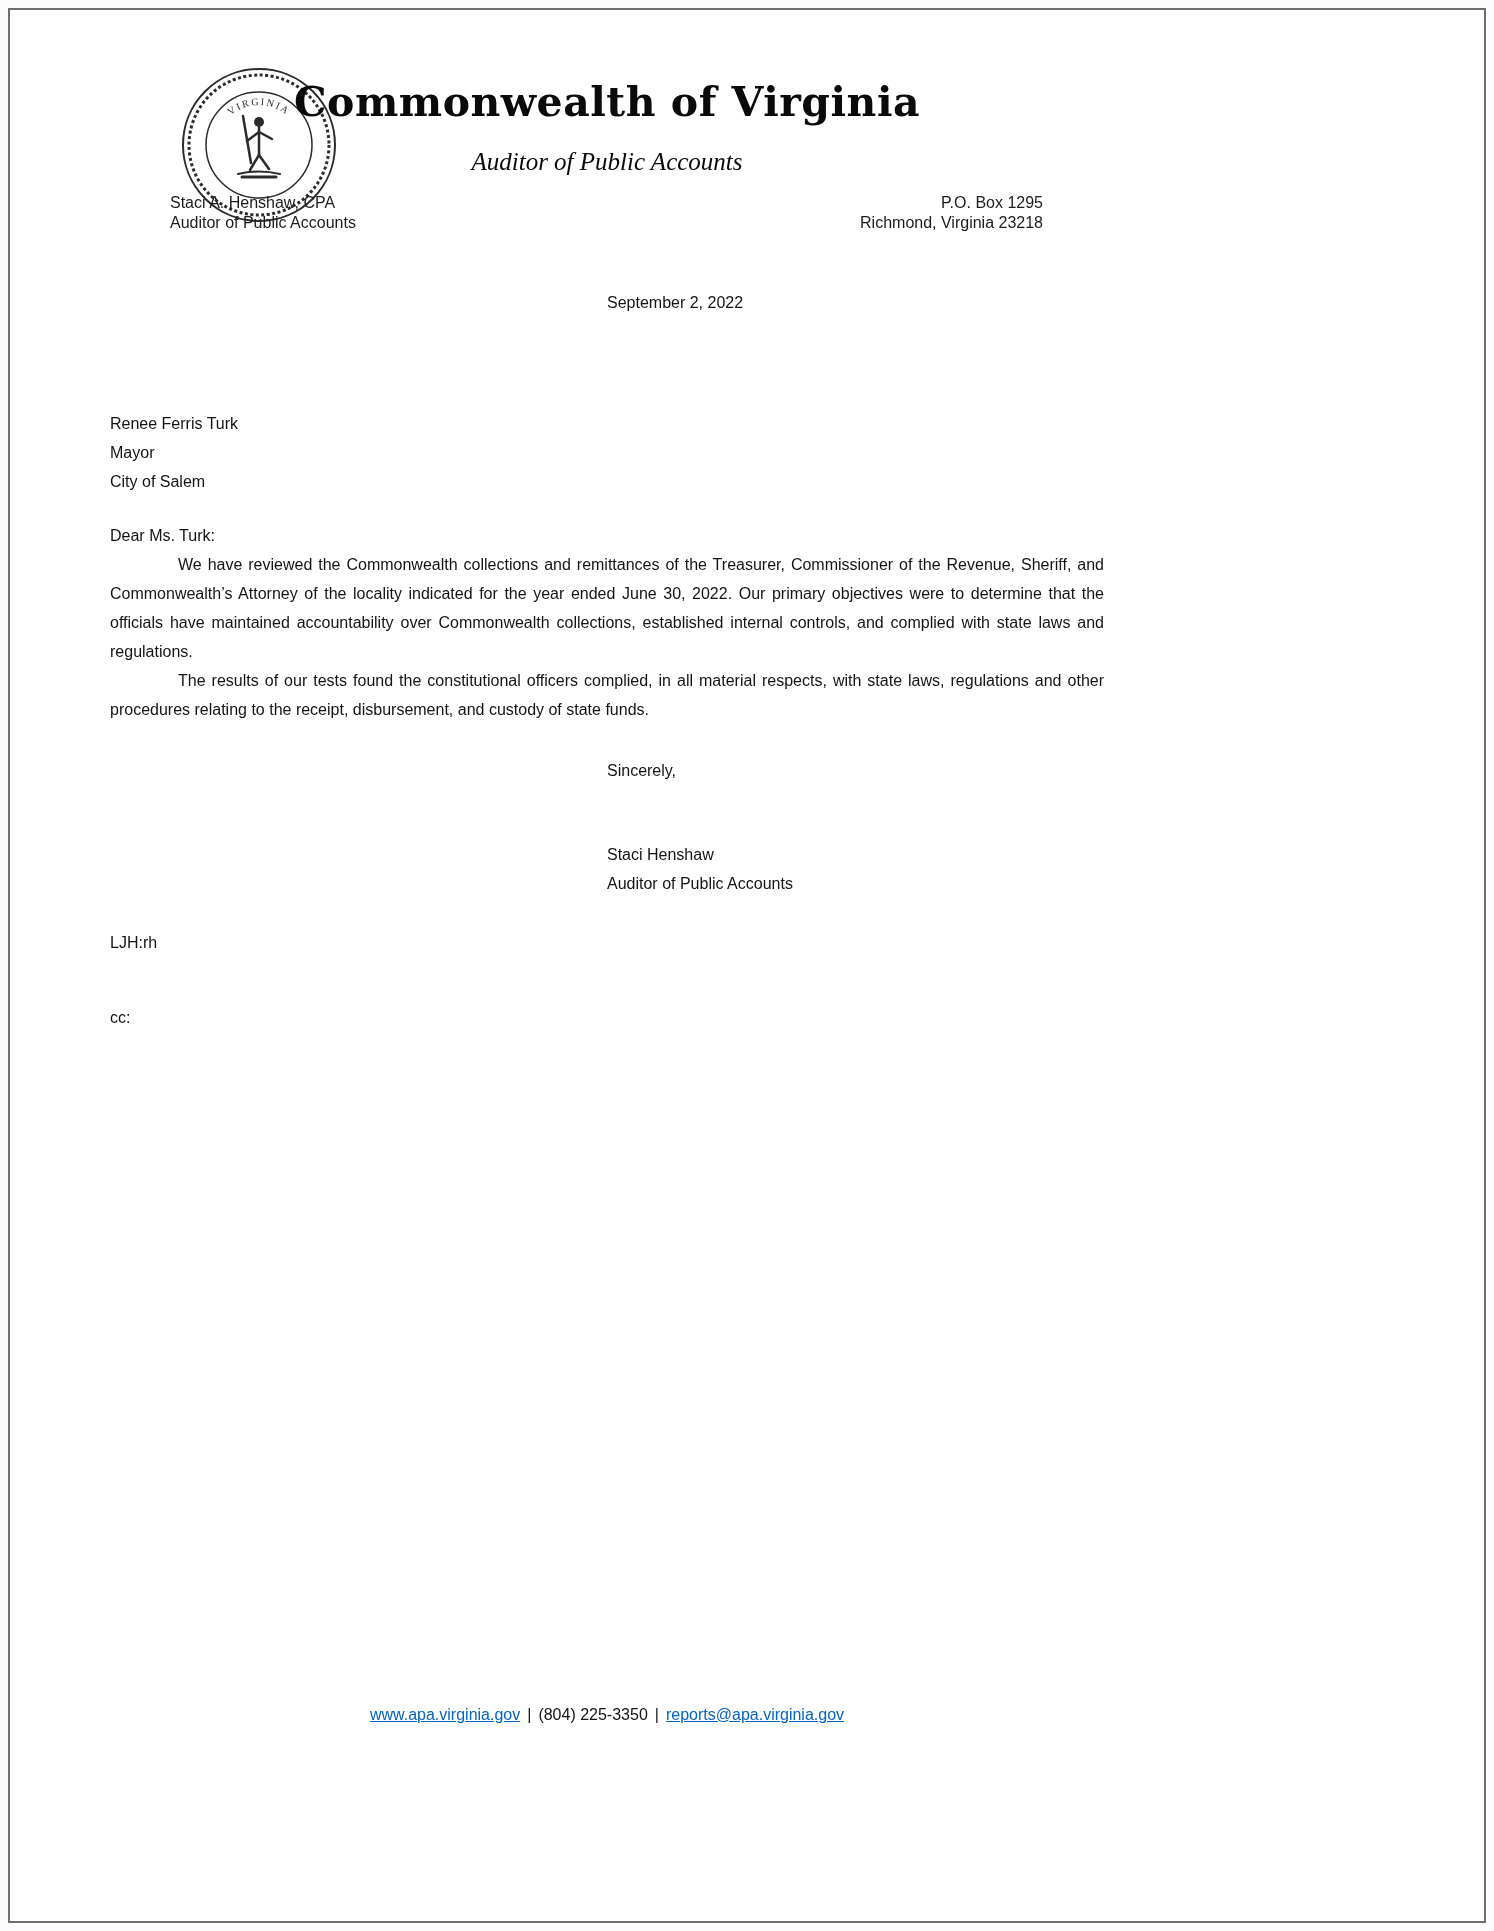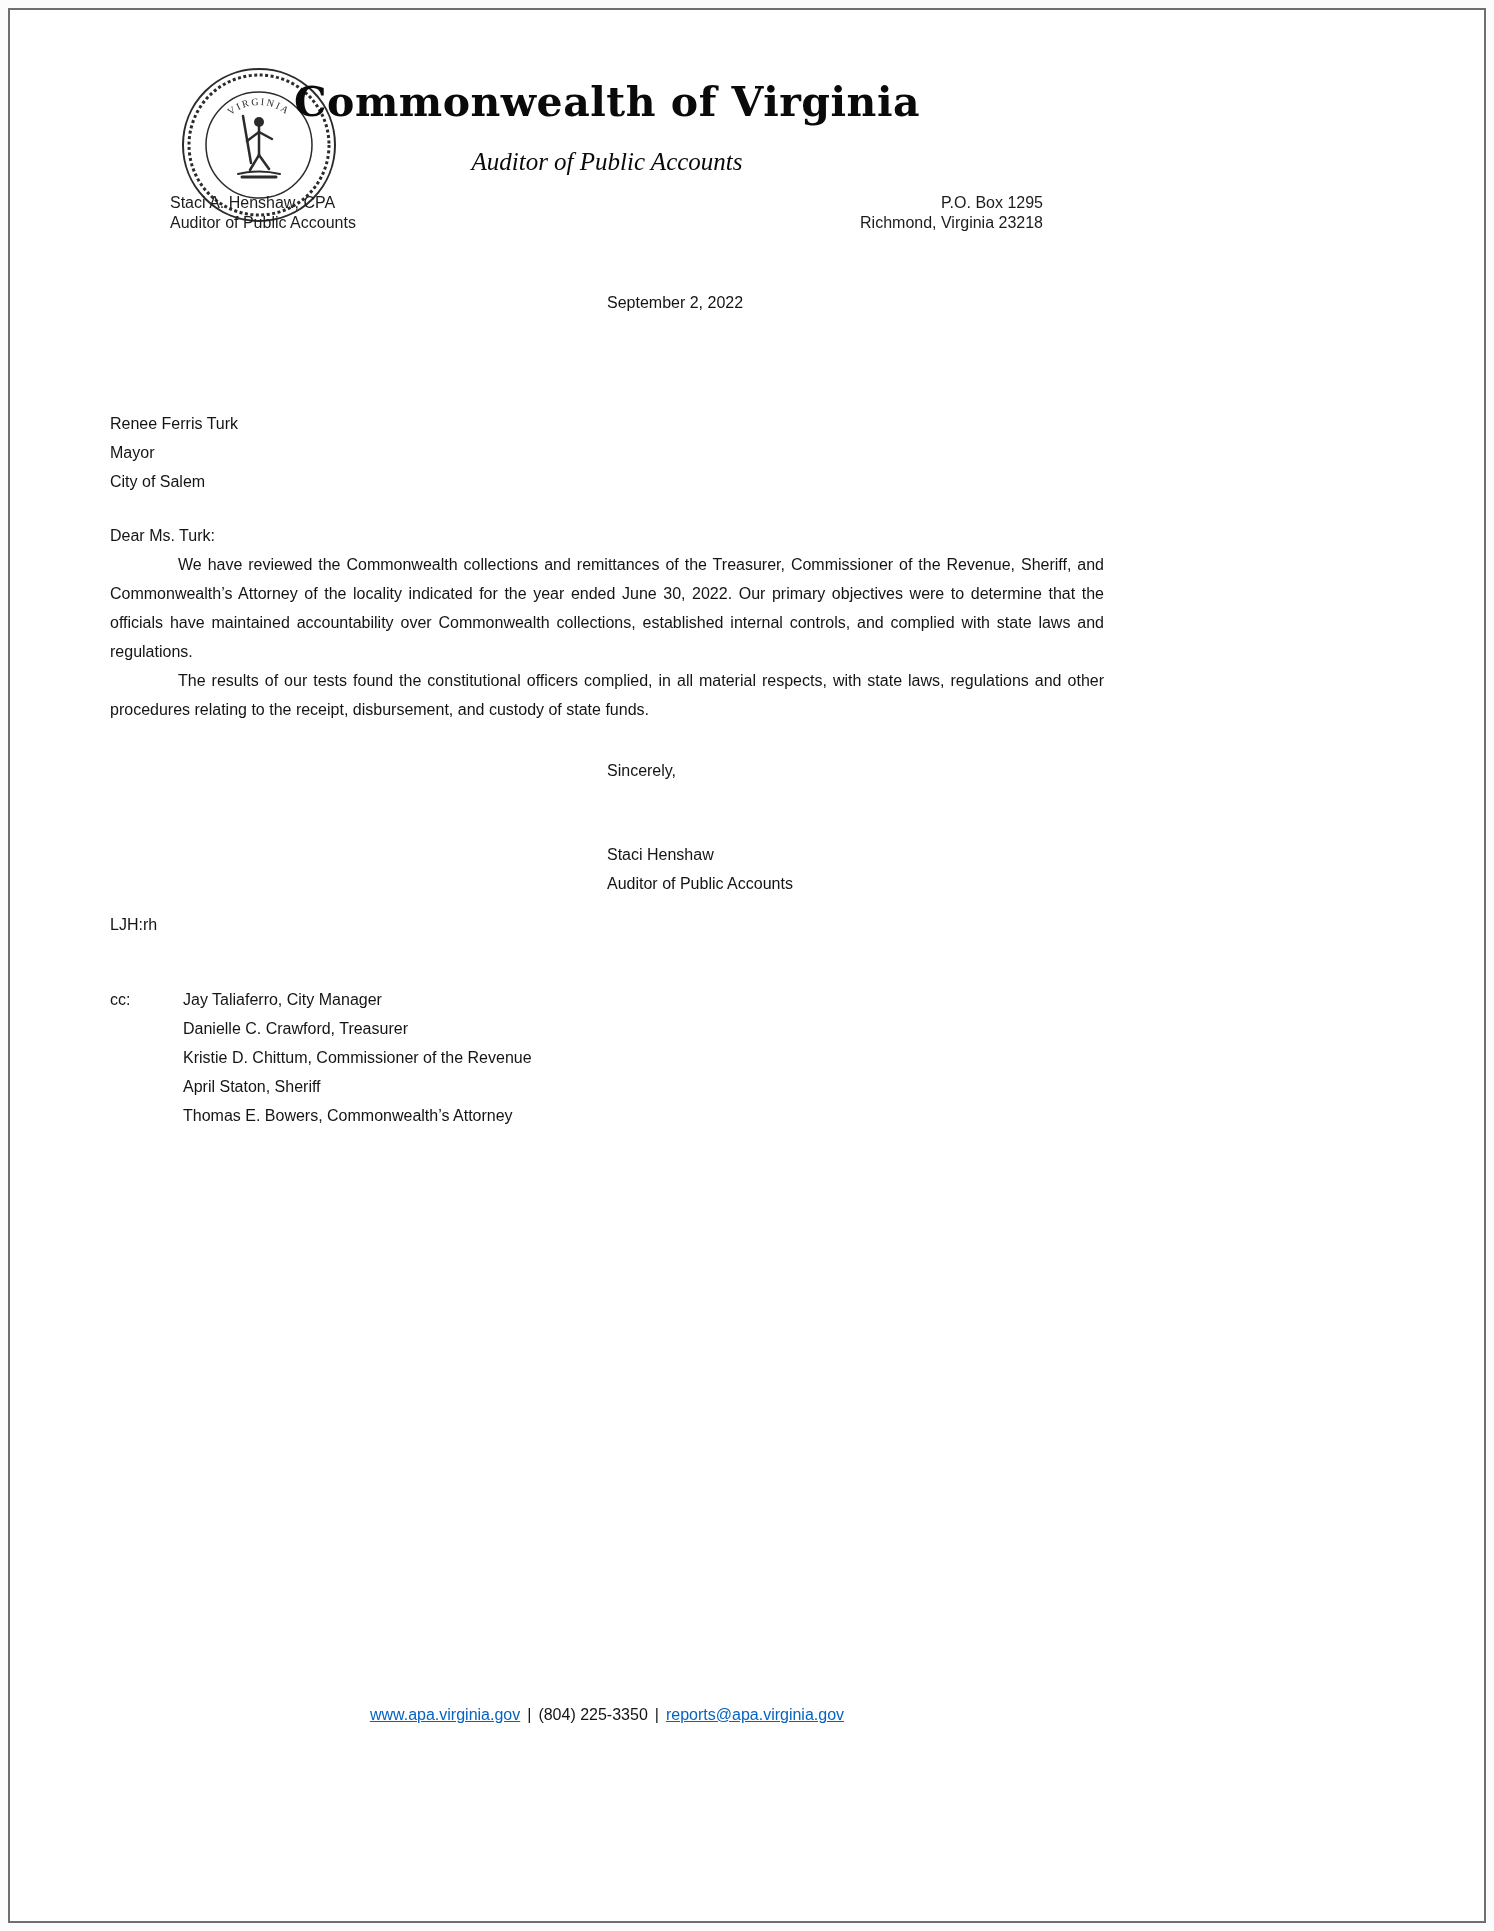--- a/index.html
+++ b/index.html
@@ -71,21 +71,21 @@
   .salutation { margin-top: 25px; }
   p.para {
     margin: 0;
     text-align: justify;
     text-indent: 68px;
   }
   .para-1 { margin-top: 37px; }
   .para-2 { margin-top: 28px; }
   .closing-line { margin-top: 32px; }
   .signature-block { margin-top: 55px; }
-  .reference-line { margin-top: 12px; }
+  .reference-line { margin-top: 30px; }
   .cc-block { margin-top: 46px; display: flex; }
   .cc-label { width: 73px; flex: 0 0 73px; }
   .cc-list div { white-space: nowrap; }
   
   .page-footer {
     position: absolute;
     left: 100px; bottom: 192px;
     width: 994px;
     text-align: center;
     font-size: 16px;
@@ -163,27 +163,20 @@
 
     <div class="signature-block center-tab">
       <div>Staci Henshaw</div>
       <div>Auditor of Public Accounts</div>
     </div>
 
     <div class="reference-line">LJH:rh</div>
 
     <div class="cc-block">
       <div class="cc-label">cc:</div>
-      <div class="cc-list">
-        <div>Jay Taliaferro, City Manager</div>
-        <div>Danielle C. Crawford, Treasurer</div>
-        <div>Kristie D. Chittum, Commissioner of the Revenue</div>
-        <div>April Staton, Sheriff</div>
-        <div>Thomas E. Bowers, Commonwealth’s Attorney</div>
-      </div>
     </div>
 
   </main>
 
   <footer class="page-footer">
     <a href="#">www.apa.virginia.gov</a><span class="sep">|</span><span>(804) 225-3350</span><span class="sep">|</span><a href="#">reports@apa.virginia.gov</a>
   </footer>
 
 </div>
 

